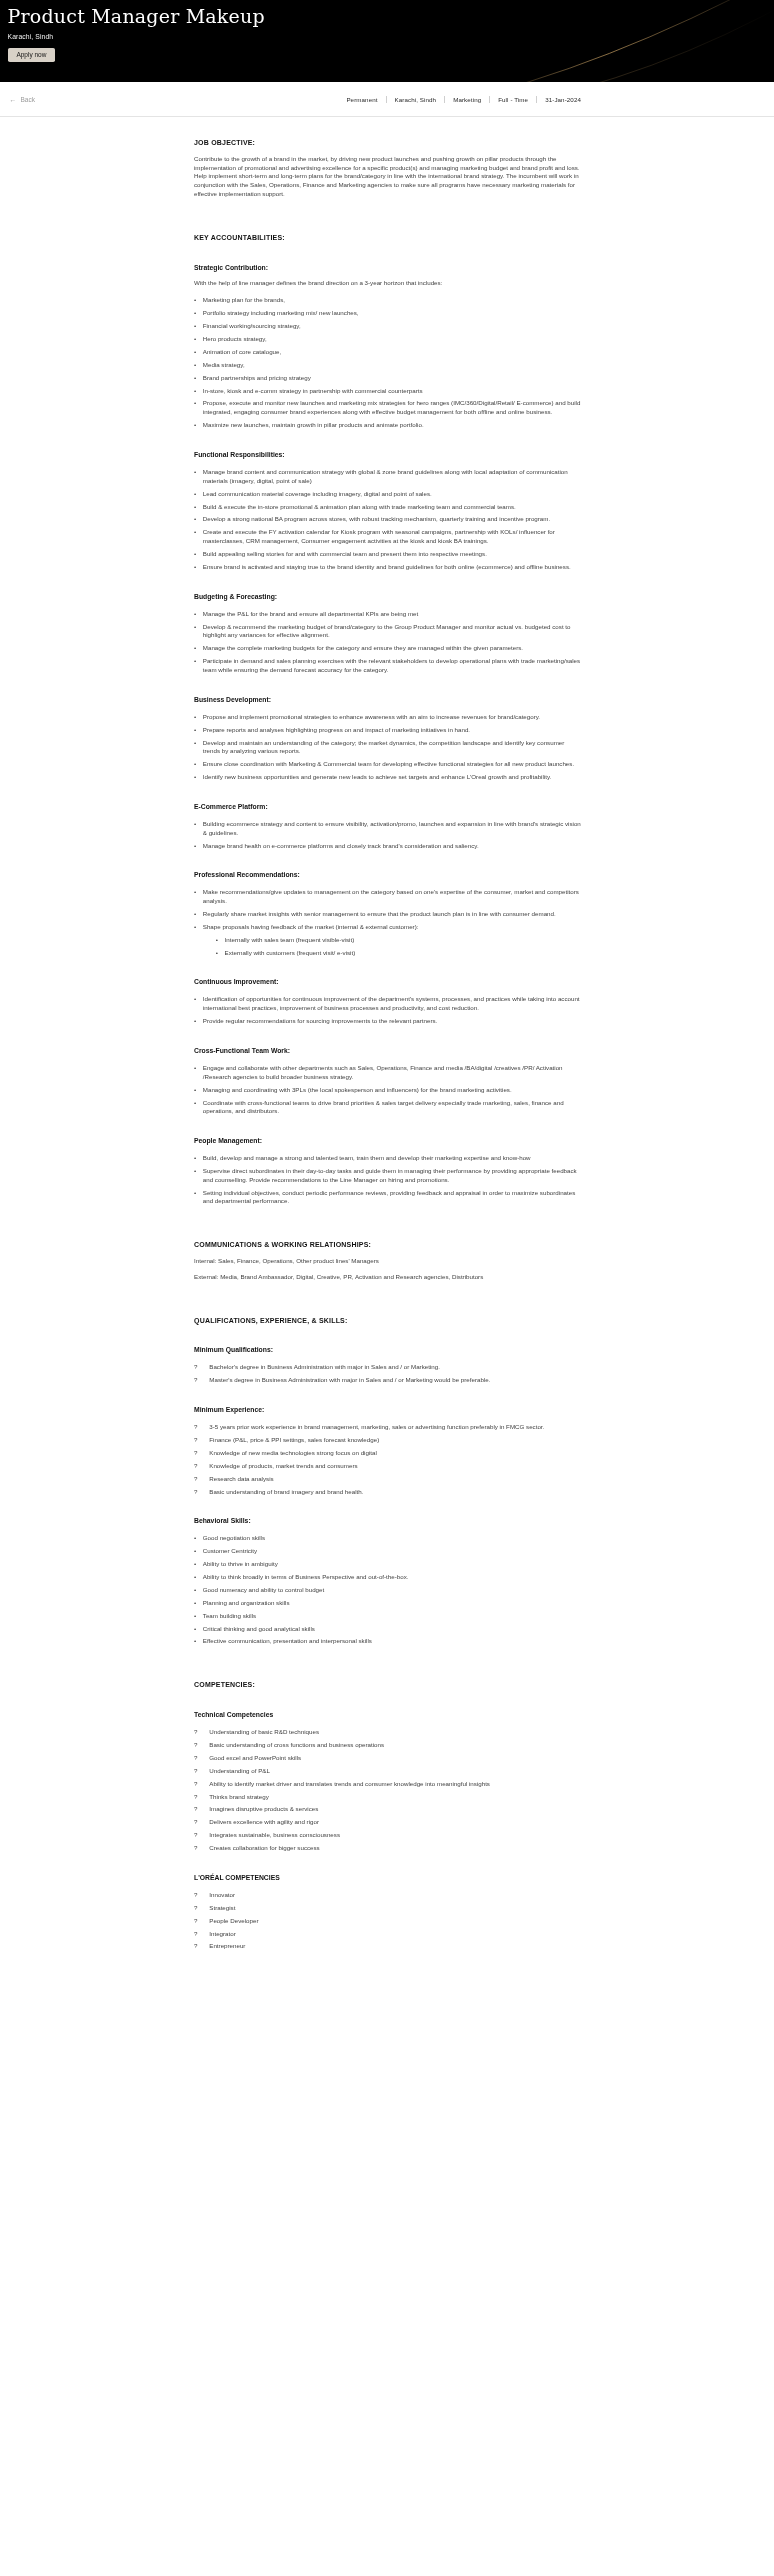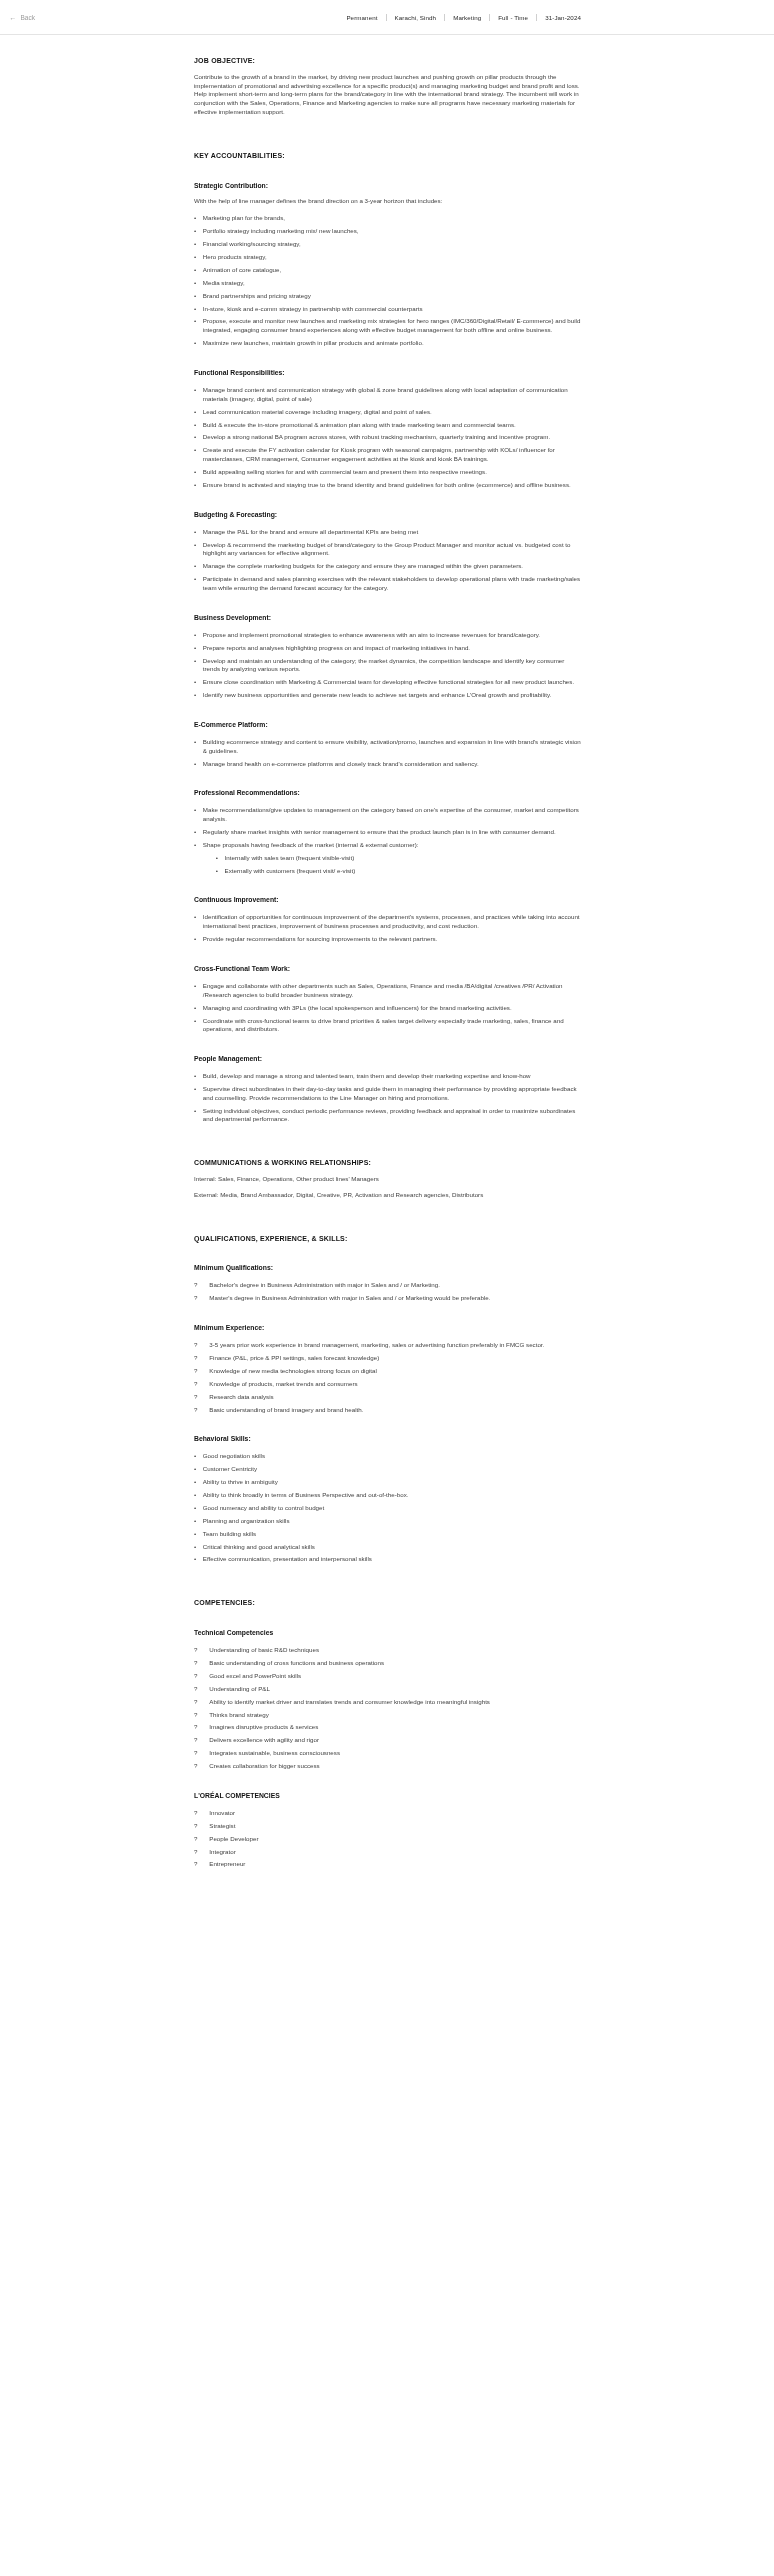--- a/index.html
+++ b/index.html
@@ -86,20 +86,36 @@
   ul.qlist li { padding-left:15.3px; }
   ul.qlist .marker { width:15.3px; margin-left:-15.3px; }
   .block-list .block-list { margin:4.1px 0 0 13px; }
   .block-list .block-list li:last-child { margin-bottom:0; }
 </style>
 </head>
 <body>
 
 <div class="page">
 
+  <header class="hero">
+    <h1 class="hero-title">Product Manager Makeup</h1>
+    <div class="hero-location">Karachi, Sindh</div>
+    <button class="apply-btn">Apply now</button>
+    <svg class="hero-arc" width="305" height="82" viewBox="0 0 520 140" fill="none" xmlns="http://www.w3.org/2000/svg">
+      <defs>
+        <linearGradient id="arcGrad" x1="0" y1="140" x2="520" y2="0" gradientUnits="userSpaceOnUse">
+          <stop offset="0" stop-color="#b08d57" stop-opacity="0"></stop>
+          <stop offset="0.45" stop-color="#b08d57" stop-opacity="0.85"></stop>
+          <stop offset="1" stop-color="#b08d57" stop-opacity="0"></stop>
+        </linearGradient>
+      </defs>
+      <path d="M -30 175 Q 230 115 520 -40" stroke="url(#arcGrad)" stroke-width="1.6"></path>
+      <path d="M 60 180 Q 310 135 560 -5" stroke="url(#arcGrad)" stroke-width="1" opacity="0.5"></path>
+    </svg>
+  </header>
 
   <nav class="meta-bar">
     <a class="back-link">
       <span class="back-arrow">←</span>
       <span>Back</span>
     </a>
     <div class="meta-tags">
         <span class="meta-tag">Permanent</span>
         <span class="meta-sep"></span>
         <span class="meta-tag">Karachi, Sindh</span>

